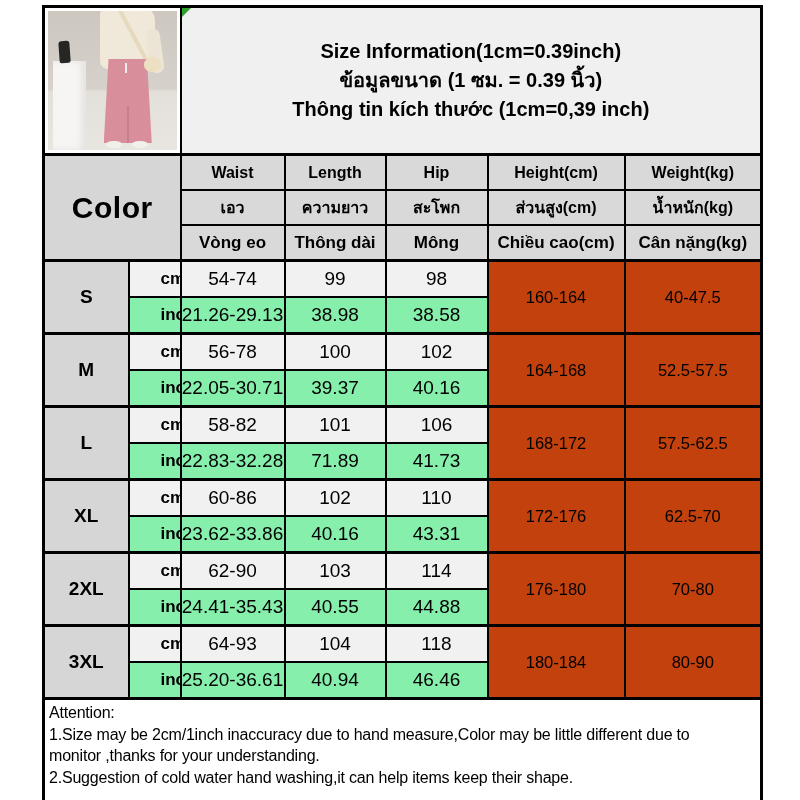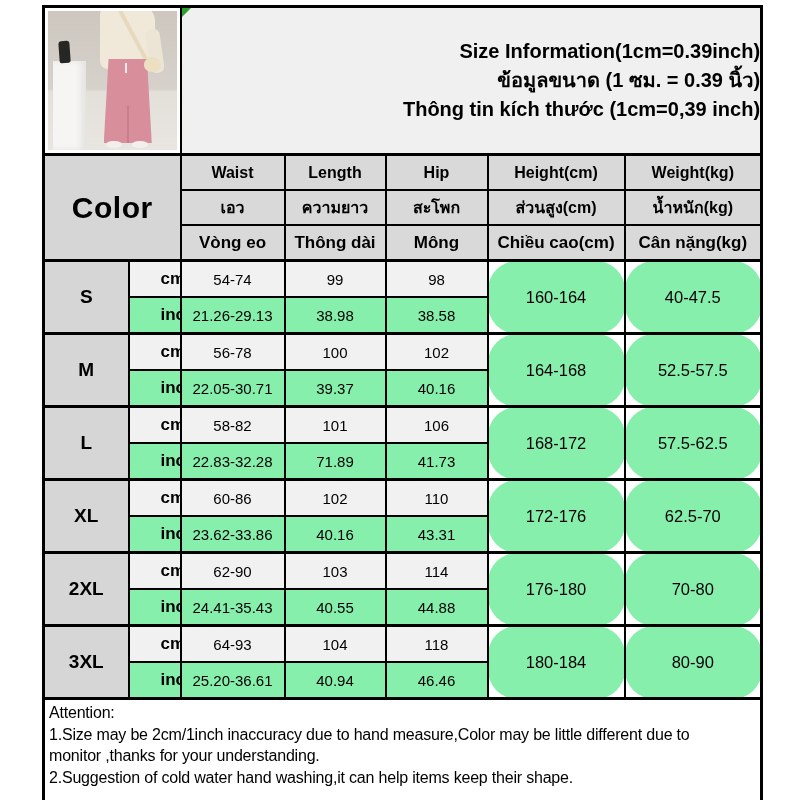--- a/index.html
+++ b/index.html
@@ -33,30 +33,30 @@
   tr.attn-row td { height: 118px; }
 
   
   .title-cell { background: #f0f0f0; position: relative; }
   .hdr-cell   { background: #d9d9d9; font-weight: 700; font-size: 16px; }
   .hdr-vi     { font-size: 17px; }
   .size-head  { background: #d6d6d6; font-weight: 700; font-size: 30px; letter-spacing: 0.5px; }
   .size-cell  { background: #d6d6d6; font-weight: 700; font-size: 19px; }
   .cm-bg      { background: #f1f1f1; }
   .inch-bg    { background: #86efac; text-align: center; }
-  .hw-cell    { background: #86efac; font-size: 16.5px; border-radius: 29px; }
+  .hw-cell    { background: #c2410c; font-size: 16.5px; }
   .unit-cell  { font-weight: 700; font-size: 17px; padding-left: 31px; }
-  .val        { font-size: 15px; }
+  .val        { font-size: 19px; }
   .photo-cell { background: #ffffff; }
 
   
   .title-stack {
     height: 100%;
     display: flex; flex-direction: column;
-    align-items: flex-end; justify-content: center;
+    align-items: center; justify-content: center;
     gap: 4px;
   }
   .title-line { font-weight: 700; font-size: 20px; line-height: 25px; }
   .corner-marker {
     position: absolute; top: 0; left: 0;
     width: 0; height: 0;
     border-top: 9px solid #2da02d;
     border-right: 9px solid transparent;
   }
 

